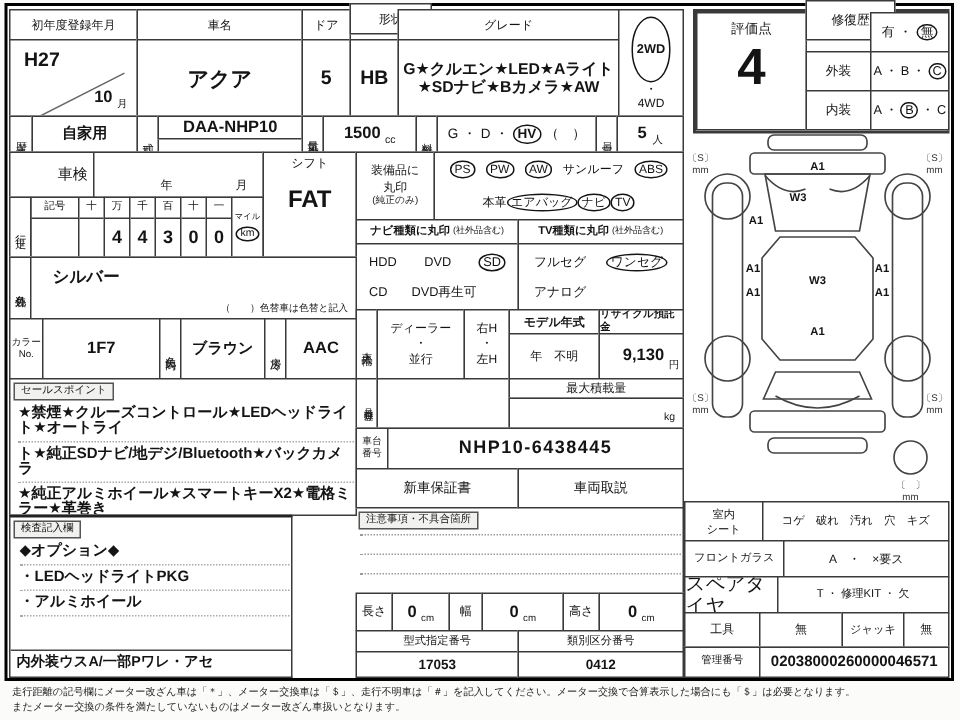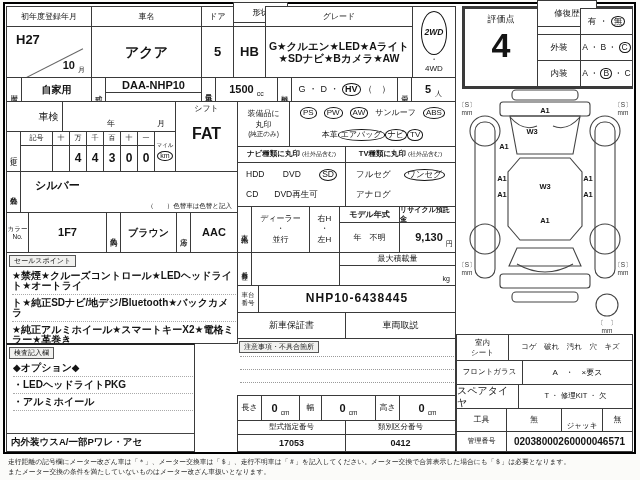--- a/index.html
+++ b/index.html
@@ -4,21 +4,21 @@
 <style>
   html,body{margin:0;padding:0;background:#ddd;}
   #page{position:relative;width:640px;height:480px;background:#fbfbf9;overflow:hidden;
         font-family:"Liberation Sans","DejaVu Sans",sans-serif;color:#141414;}
   .c{position:absolute;box-sizing:border-box;border:1px solid #3a3a3a;background:#fff;
      display:flex;align-items:center;justify-content:center;line-height:1.15;overflow:hidden;}
   .nb{border:none;background:transparent;}
   .lab{font-size:8px;font-weight:400;}
   .val{font-weight:700;}
   .v{writing-mode:vertical-rl;text-orientation:upright;font-size:7.5px;line-height:1;letter-spacing:-1px;}
-  .circ{display:inline-block;border:1.3px solid #141414;border-radius:50%;padding:16px 3px;font-style:italic;}
+  .circ{display:inline-block;border:1.3px solid #141414;border-radius:50%;padding:16px 3px;}
   .smallcirc{display:inline-block;border:1.3px solid #141414;border-radius:50%;padding:0 2px;}
   .tagbox{position:absolute;border:1px solid #555;background:#f1f1ef;font-size:7px;
           padding:1px 4px;line-height:1.1;}
   .dotline{position:absolute;height:0;border-bottom:1px dotted #9a9a9a;}
   .vline{position:absolute;width:1px;background:#3a3a3a;}
   .sheet{position:absolute;left:3px;top:2px;width:633px;height:452px;border:2.5px solid #000;
          box-sizing:border-box;background:#fff;}
   .footer{position:absolute;font-size:6.8px;color:#222;line-height:1.5;font-weight:400;}
   .diag{position:absolute;width:74px;height:1px;background:#666;transform:rotate(-27deg);}
   svg text{font-family:"Liberation Sans","DejaVu Sans",sans-serif;}
@@ -344,25 +344,25 @@
     </g>
   </svg>
 
   <div class="c" style="left:456px;top:334px;width:53px;height:27px;flex-direction:column;font-size:7.5px;line-height:1.3;">
     <span>室内</span>
     <span>シート</span>
   </div>
   <div class="c" style="left:508px;top:334px;width:125px;height:27px;font-size:7.5px;">コゲ　破れ　汚れ　穴　キズ</div>
   <div class="c" style="left:456px;top:360px;width:67px;height:25px;font-size:7.5px;">フロントガラス</div>
   <div class="c" style="left:522px;top:360px;width:111px;height:25px;font-size:8px;">A　・　×要ス</div>
-  <div class="c" style="left:456px;top:384px;width:63px;height:25px;font-size:10px;">スペアタイヤ</div>
+  <div class="c" style="left:456px;top:384px;width:63px;height:25px;font-size:13px;">スペアタイヤ</div>
   <div class="c" style="left:518px;top:384px;width:115px;height:25px;font-size:7.5px;">T ・ 修理KIT ・ 欠</div>
   <div class="c" style="left:456px;top:408px;width:51px;height:24px;font-size:8px;">工具</div>
   <div class="c" style="left:506px;top:408px;width:56px;height:24px;font-size:8px;">無</div>
-  <div class="c" style="left:561px;top:408px;width:42px;height:36px;font-size:7.5px;">ジャッキ</div>
+  <div class="c" style="left:561px;top:408px;width:42px;height:24px;font-size:7.5px;">ジャッキ</div>
   <div class="c" style="left:602px;top:408px;width:31px;height:24px;font-size:8px;">無</div>
   <div class="c" style="left:456px;top:431px;width:51px;height:21px;font-size:7px;">管理番号</div>
   <div class="c val" style="left:506px;top:431px;width:127px;height:21px;font-size:10px;">02038000260000046571</div>
 
   <div class="footer" style="left:8px;top:457px;width:626px;">
     <div>走行距離の記号欄にメーター改ざん車は「＊」、メーター交換車は「＄」、走行不明車は「＃」を記入してください。メーター交換で合算表示した場合にも「＄」は必要となります。</div>
     <div>またメーター交換の条件を満たしていないものはメーター改ざん車扱いとなります。</div>
   </div>
 </div>
 

